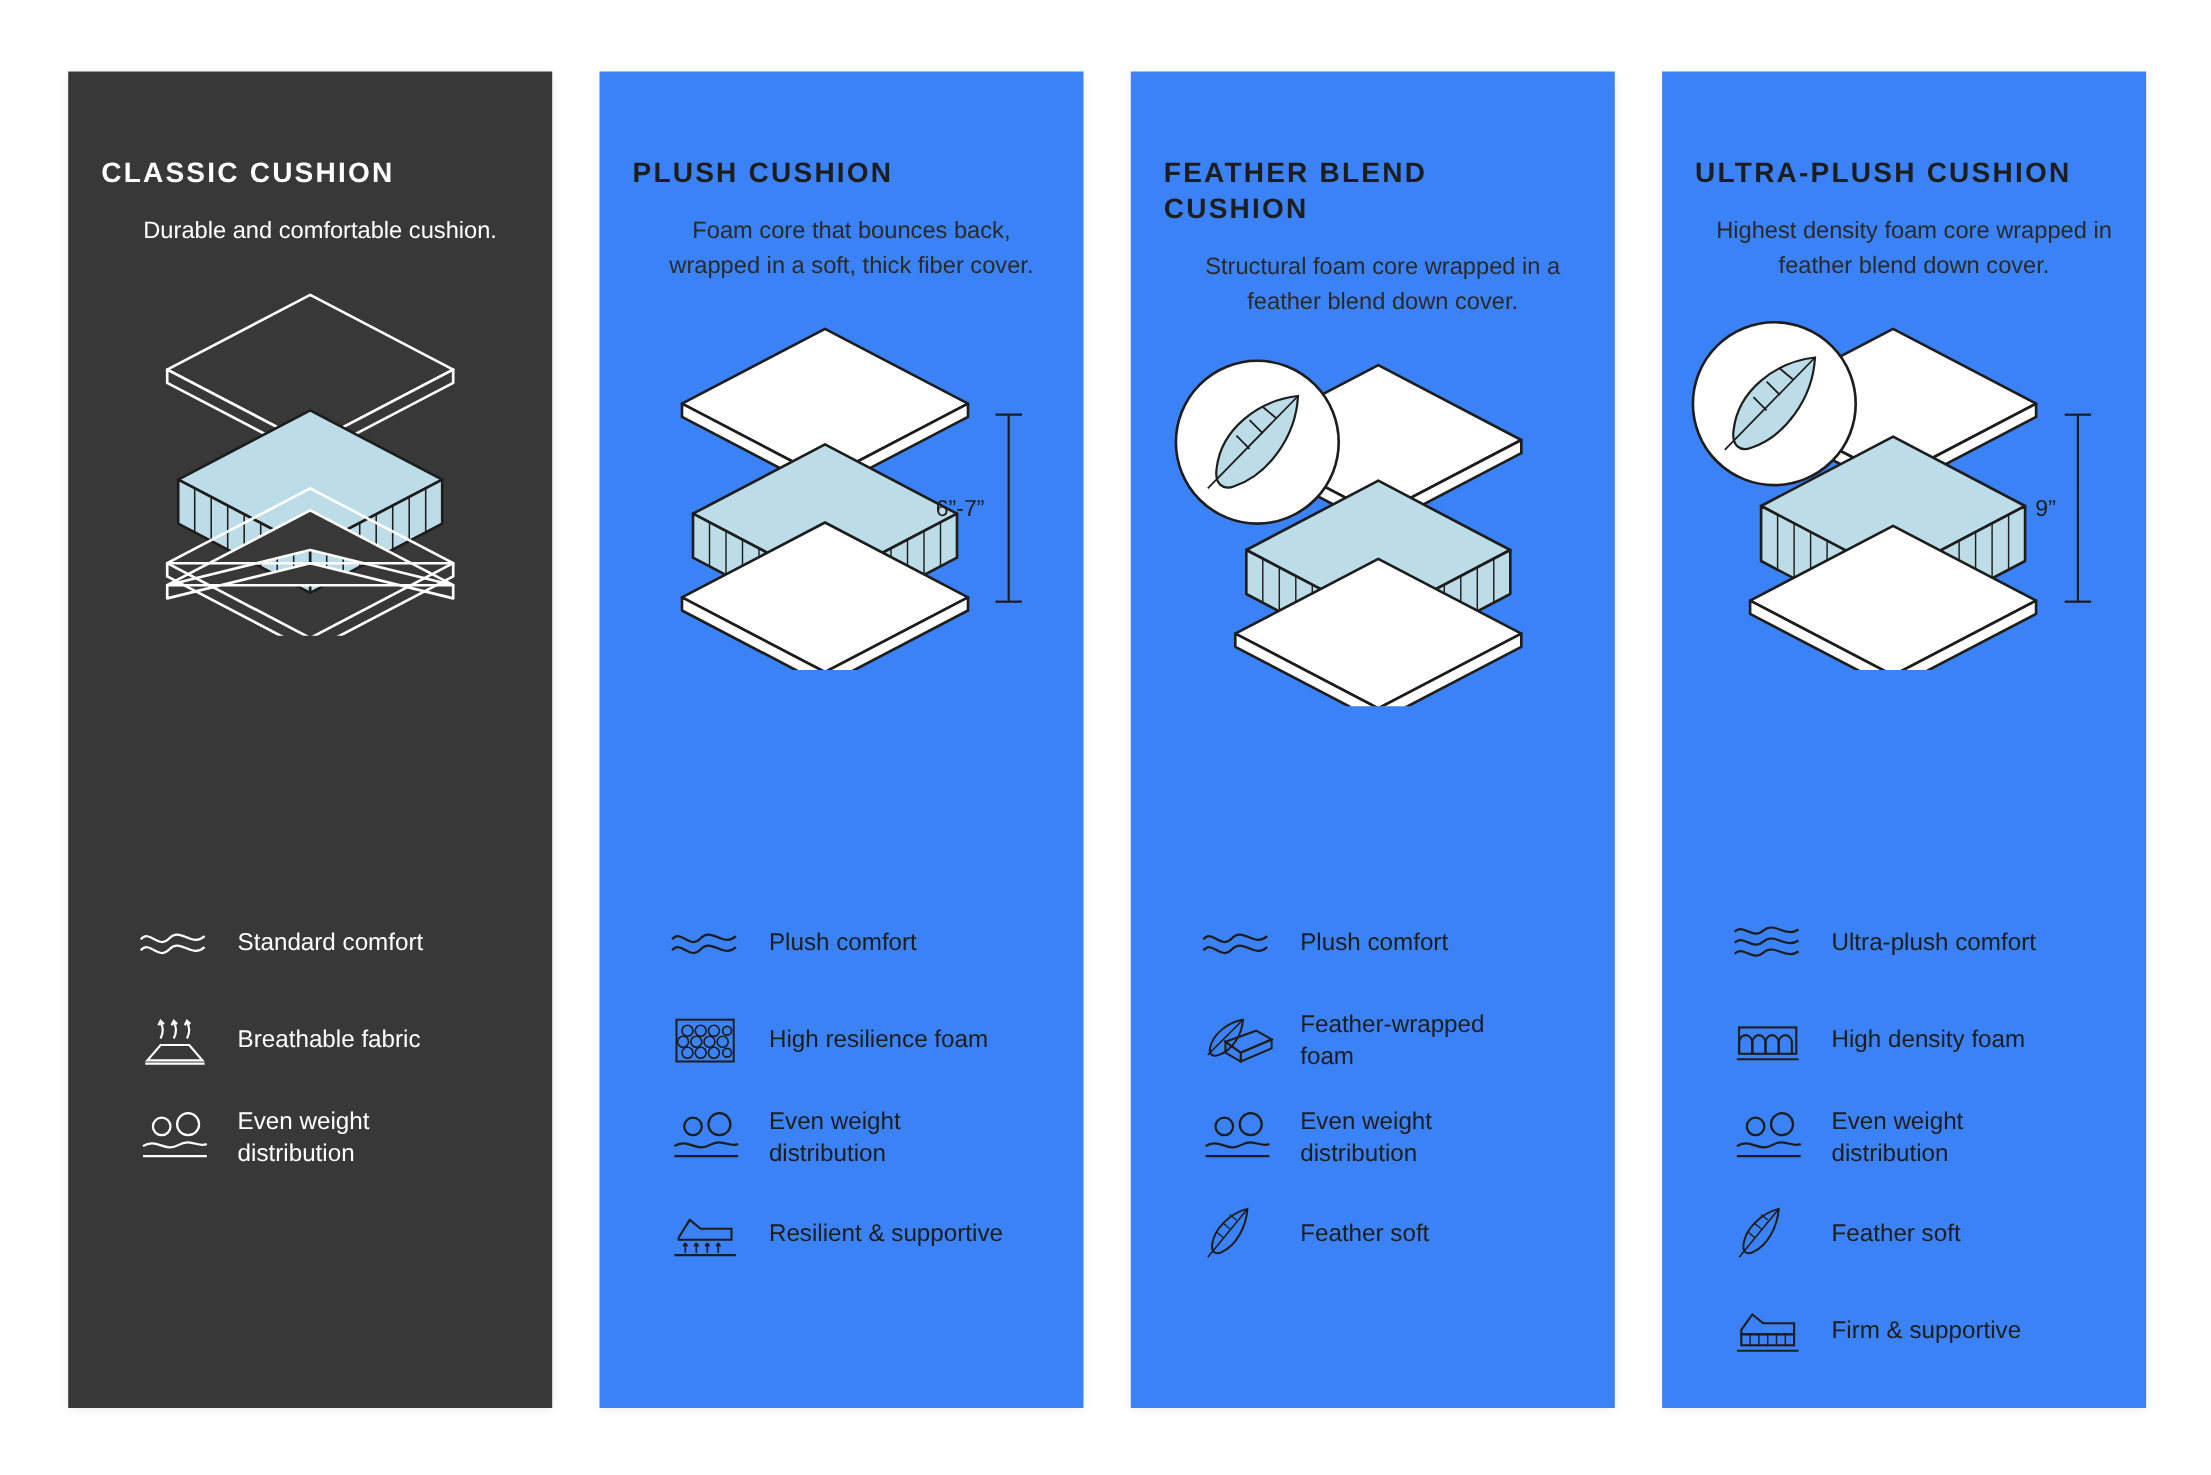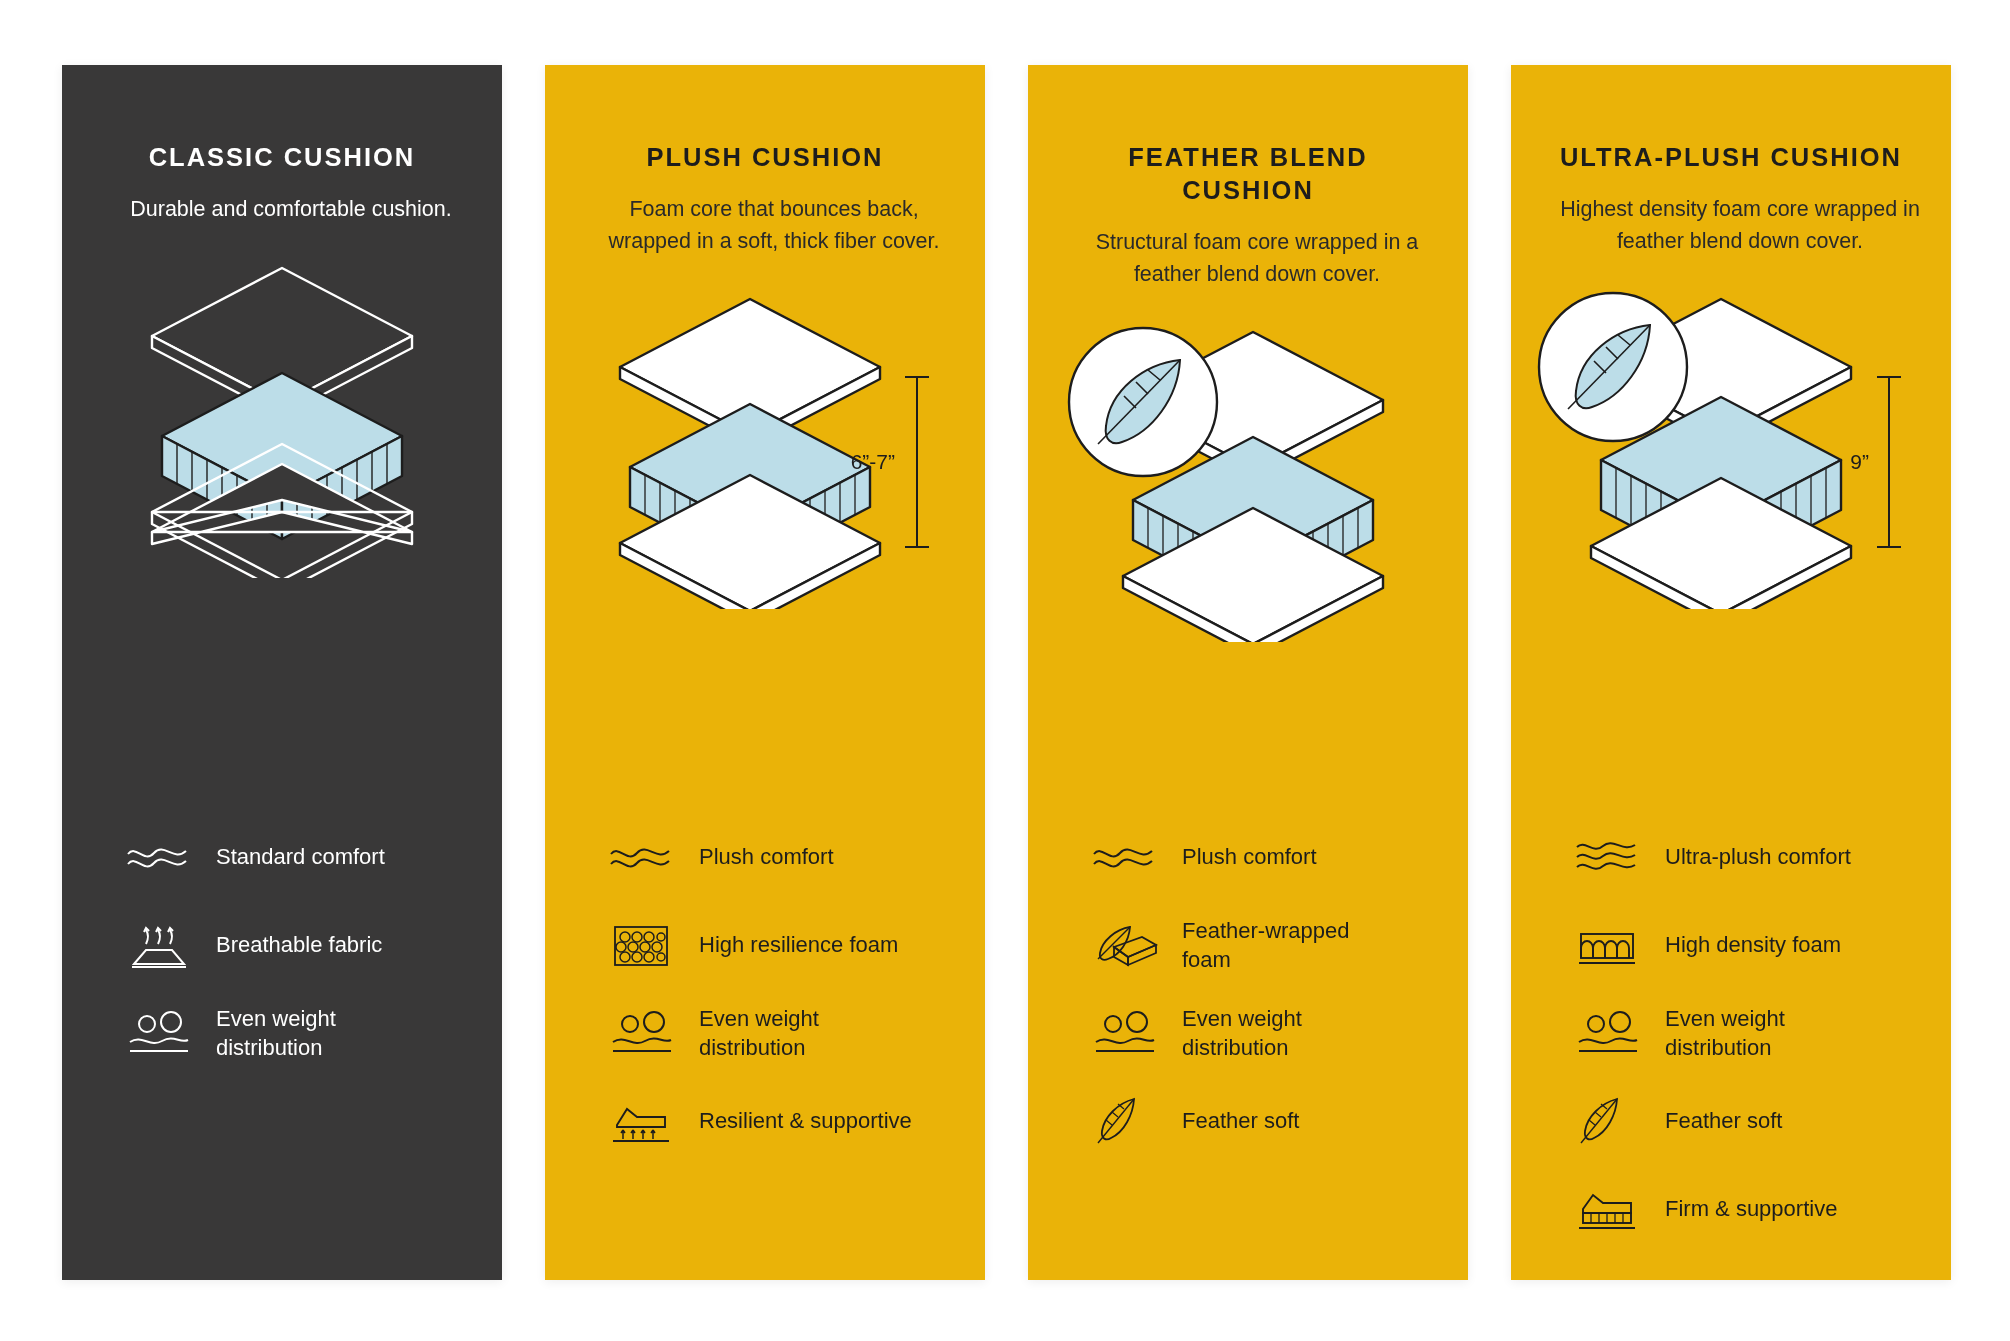--- a/index.html
+++ b/index.html
@@ -22,33 +22,33 @@
   .cards {
     position: absolute;
     left: 62px;
     top: 65px;
     display: flex;
     gap: 43px;
   }
   .card {
     width: 440px;
     height: 1215px;
-    background: #eab308;
+    background: #3b82f6;
     box-shadow: 0 2px 10px rgba(0,0,0,0.07);
     position: relative;
     box-sizing: border-box;
     padding: 0;
   }
   .card.dark {
     background: #393838;
   }
   .card-title {
     margin: 0;
     padding: 76px 30px 0 30px;
-    text-align: center;
+    text-align: left;
     font-size: 25.5px;
     font-weight: bold;
     letter-spacing: 2.0px;
     color: #1d1d1d;
     line-height: 1.30;
   }
   .card.dark .card-title { color: #ffffff; }
   .card-desc {
     margin: 0;
     padding: 20px 24px 0 42px;

